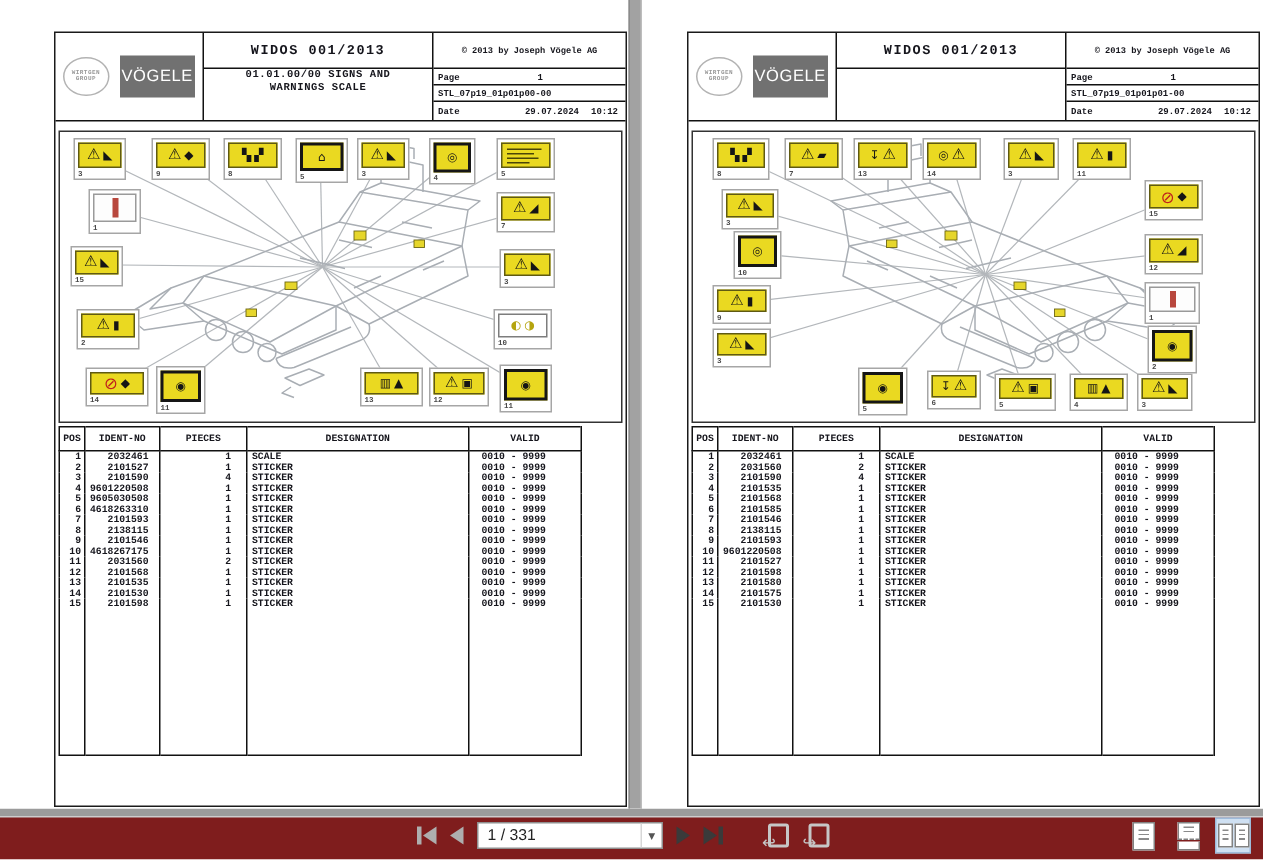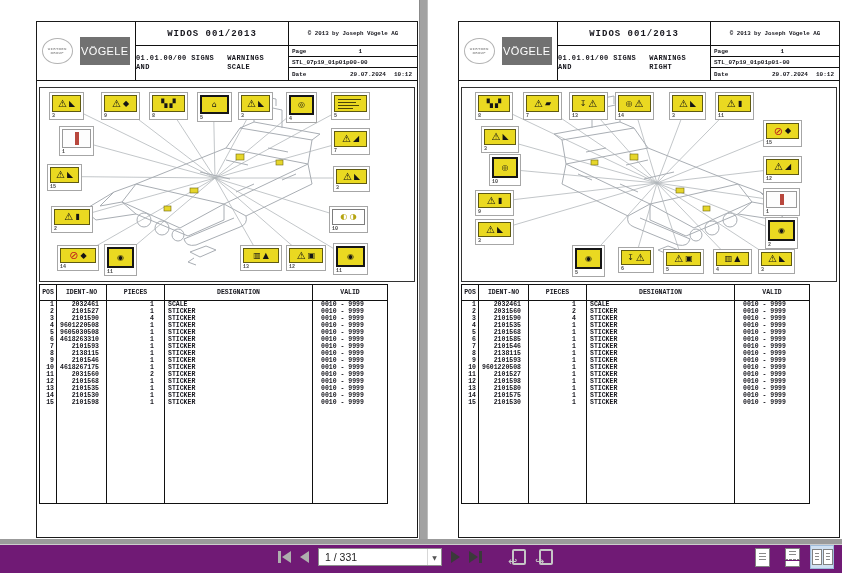--- a/index.html
+++ b/index.html
@@ -15,21 +15,21 @@
   .page-header{display:grid;grid-template-columns:99px 1fr 128px;height:58px;border-bottom:1px solid #111;
     font-family:"Liberation Mono","DejaVu Sans Mono",monospace;font-weight:bold;color:#15151c;}
   .hdr-logos{border-right:1px solid #111;display:flex;align-items:center;gap:7px;padding:0 5px;}
   .wirtgen{width:30px;height:24px;border:1px solid #b3b3b3;border-radius:50%;display:flex;flex-direction:column;
     align-items:center;justify-content:center;color:#9a9a9a;font-size:4px;line-height:4px;text-align:center;letter-spacing:0.3px;}
   .voegele{width:53px;height:28px;background:#717171;color:#fff;display:flex;align-items:center;justify-content:center;
     font-family:"Liberation Sans",sans-serif;font-weight:normal;font-size:11px;letter-spacing:0.4px;}
   .hdr-mid{border-right:1px solid #111;display:flex;flex-direction:column;}
   .title-row{height:23px;border-bottom:1px solid #111;display:flex;align-items:center;justify-content:center;
     font-size:9px;letter-spacing:1px;}
-  .subtitle{flex:1;display:flex;flex-direction:row;align-items:center;justify-content:center;font-size:7px;line-height:9px;letter-spacing:0.4px;}
+  .subtitle{flex:1;display:flex;flex-direction:column;align-items:center;font-size:7px;line-height:9px;letter-spacing:0.4px;}
   .hdr-right{display:flex;flex-direction:column;font-size:6px;}
   .row-copy{height:23px;border-bottom:1px solid #111;display:flex;align-items:center;justify-content:center;font-size:5.8px;}
   .row-page{height:10px;border-bottom:1px solid #111;display:flex;align-items:center;padding:0 3px;}
   .row-page .val{flex:1;text-align:center;}
   .row-code{height:10px;border-bottom:1px solid #111;display:flex;align-items:center;padding:0 3px;}
   .row-date{flex:1;display:flex;align-items:center;padding:0 3px;}
   .row-date .val{margin-left:auto;}
   .row-date .tval{margin-left:8px;margin-right:2px;}
 
   
@@ -63,21 +63,21 @@
   .parts-table td{border-left:1px solid #111;border-right:1px solid #111;font-size:6.5px;height:7px;line-height:7px;padding:0;white-space:nowrap;overflow:hidden;}
   .parts-table td.c0{text-align:right;padding-right:2px;}
   .parts-table td.c1{text-align:right;padding-right:7px;}
   .parts-table td.c2{text-align:right;padding-right:10px;}
   .parts-table td.c3{text-align:left;padding-left:3px;}
   .parts-table td.c4{text-align:left;padding-left:8px;}
   .parts-table tr.filler td{height:97px;}
 
   
   .bottom-band{height:5px;background:#9b9b9b;border-bottom:1px solid #cdcdcd;}
-  .toolbar{position:relative;height:28px;background:#701a75;}
+  .toolbar{position:relative;height:28px;background:#7f1d1d;}
   .tb-center{position:absolute;left:278px;top:0;height:24px;display:flex;align-items:center;gap:9px;}
   .tb-right{position:absolute;left:750px;top:0;height:24px;display:flex;align-items:center;gap:6px;}
   .navbtn{display:flex;align-items:center;gap:1px;background:none;border:none;padding:0;}
   .navbtn.disabled{color:#aeaeae;} .navbtn.enabled{color:#3a3a3a;}
   .tri-l{width:0;height:0;border-top:6px solid transparent;border-bottom:6px solid transparent;border-right:9px solid currentColor;}
   .tri-r{width:0;height:0;border-top:6px solid transparent;border-bottom:6px solid transparent;border-left:9px solid currentColor;}
   .nbar{width:3px;height:12px;background:currentColor;}
   .page-combo{width:116px;height:16px;background:#fff;border:1px solid #8f8f8f;display:flex;align-items:center;
     font-size:10.5px;color:#222;padding-left:6px;}
   .page-combo .caret{margin-left:auto;width:13px;height:100%;display:flex;align-items:center;justify-content:center;
@@ -441,24 +441,20 @@
     <div class="pane-divider"></div>
 
     <div class="page page-right">
       <div class="page-header">
         <div class="hdr-logos">
           <div class="wirtgen">WIRTGEN GROUP</div>
           <div class="voegele">VÖGELE</div>
         </div>
         <div class="hdr-mid">
           <div class="title-row">WIDOS 001/2013</div>
-          <div class="subtitle">
-            <span>01.01.01/00 SIGNS AND</span>
-            <span>WARNINGS RIGHT</span>
-          </div>
         </div>
         <div class="hdr-right">
           <div class="row-copy">© 2013 by Joseph Vögele AG</div>
           <div class="row-page">
             <span>Page</span>
             <span class="val">1</span>
           </div>
           <div class="row-code">STL_07p19_01p01p01-00</div>
           <div class="row-date">
             <span>Date</span>

